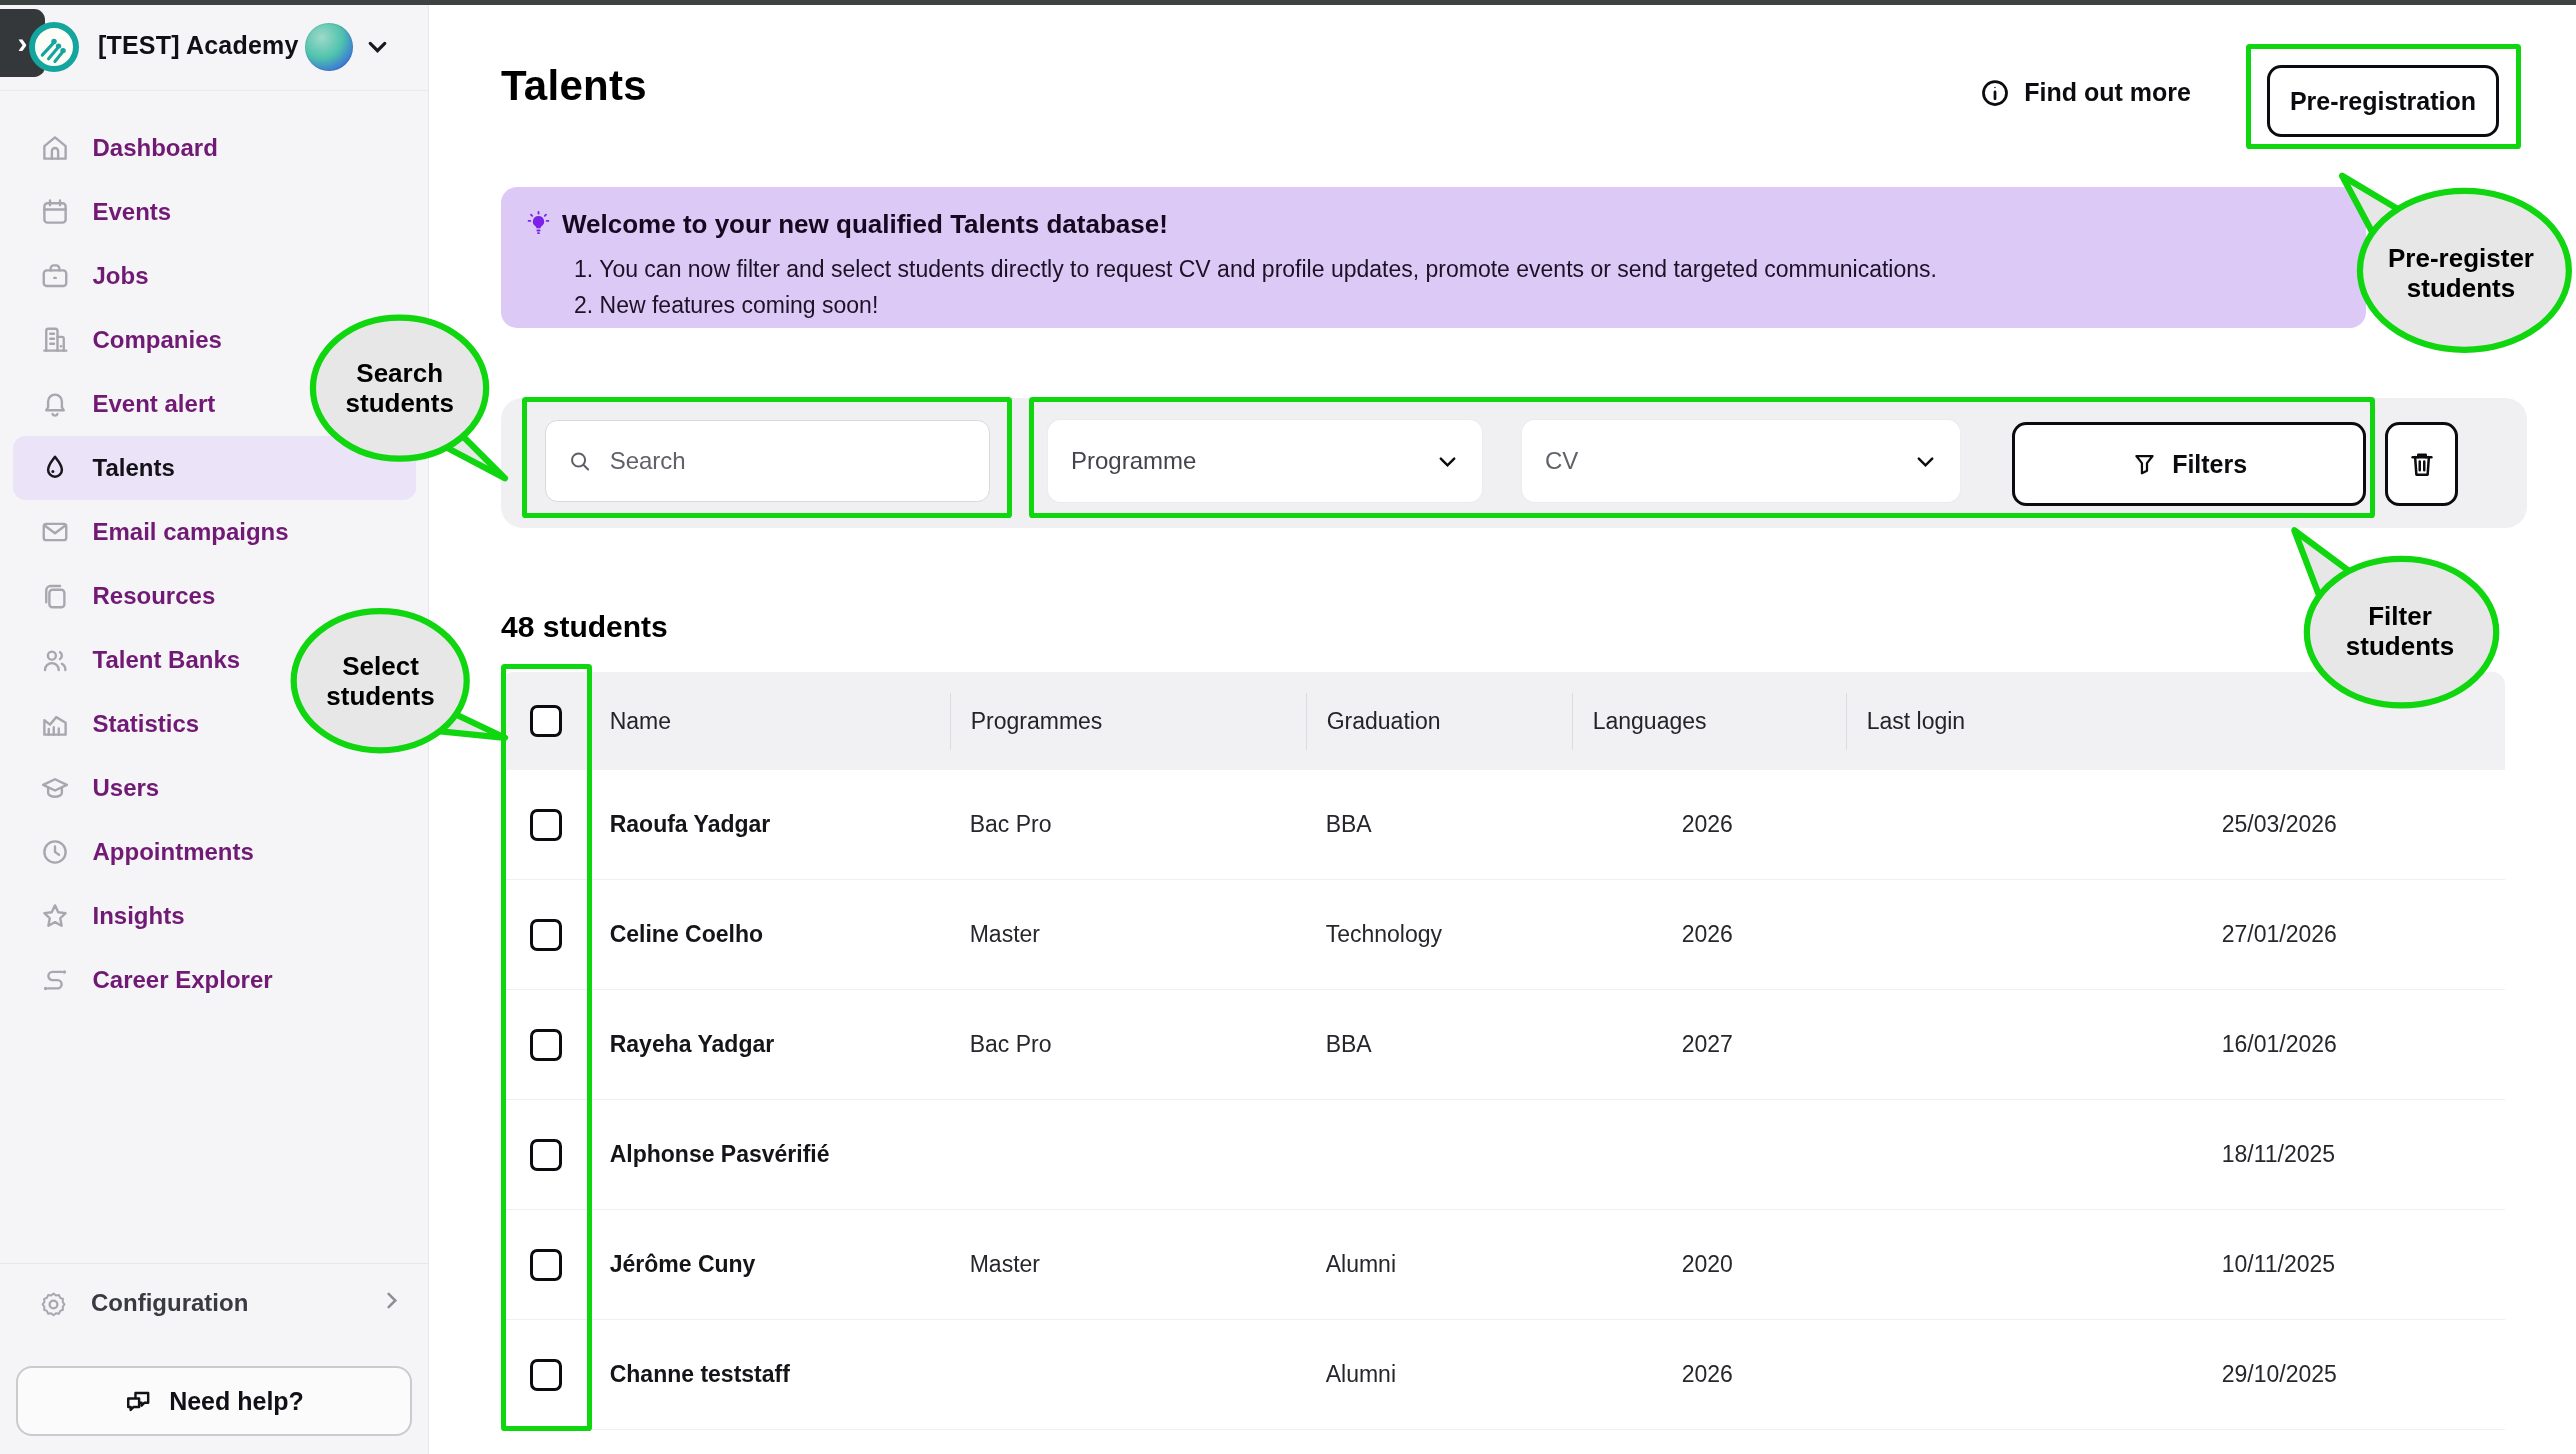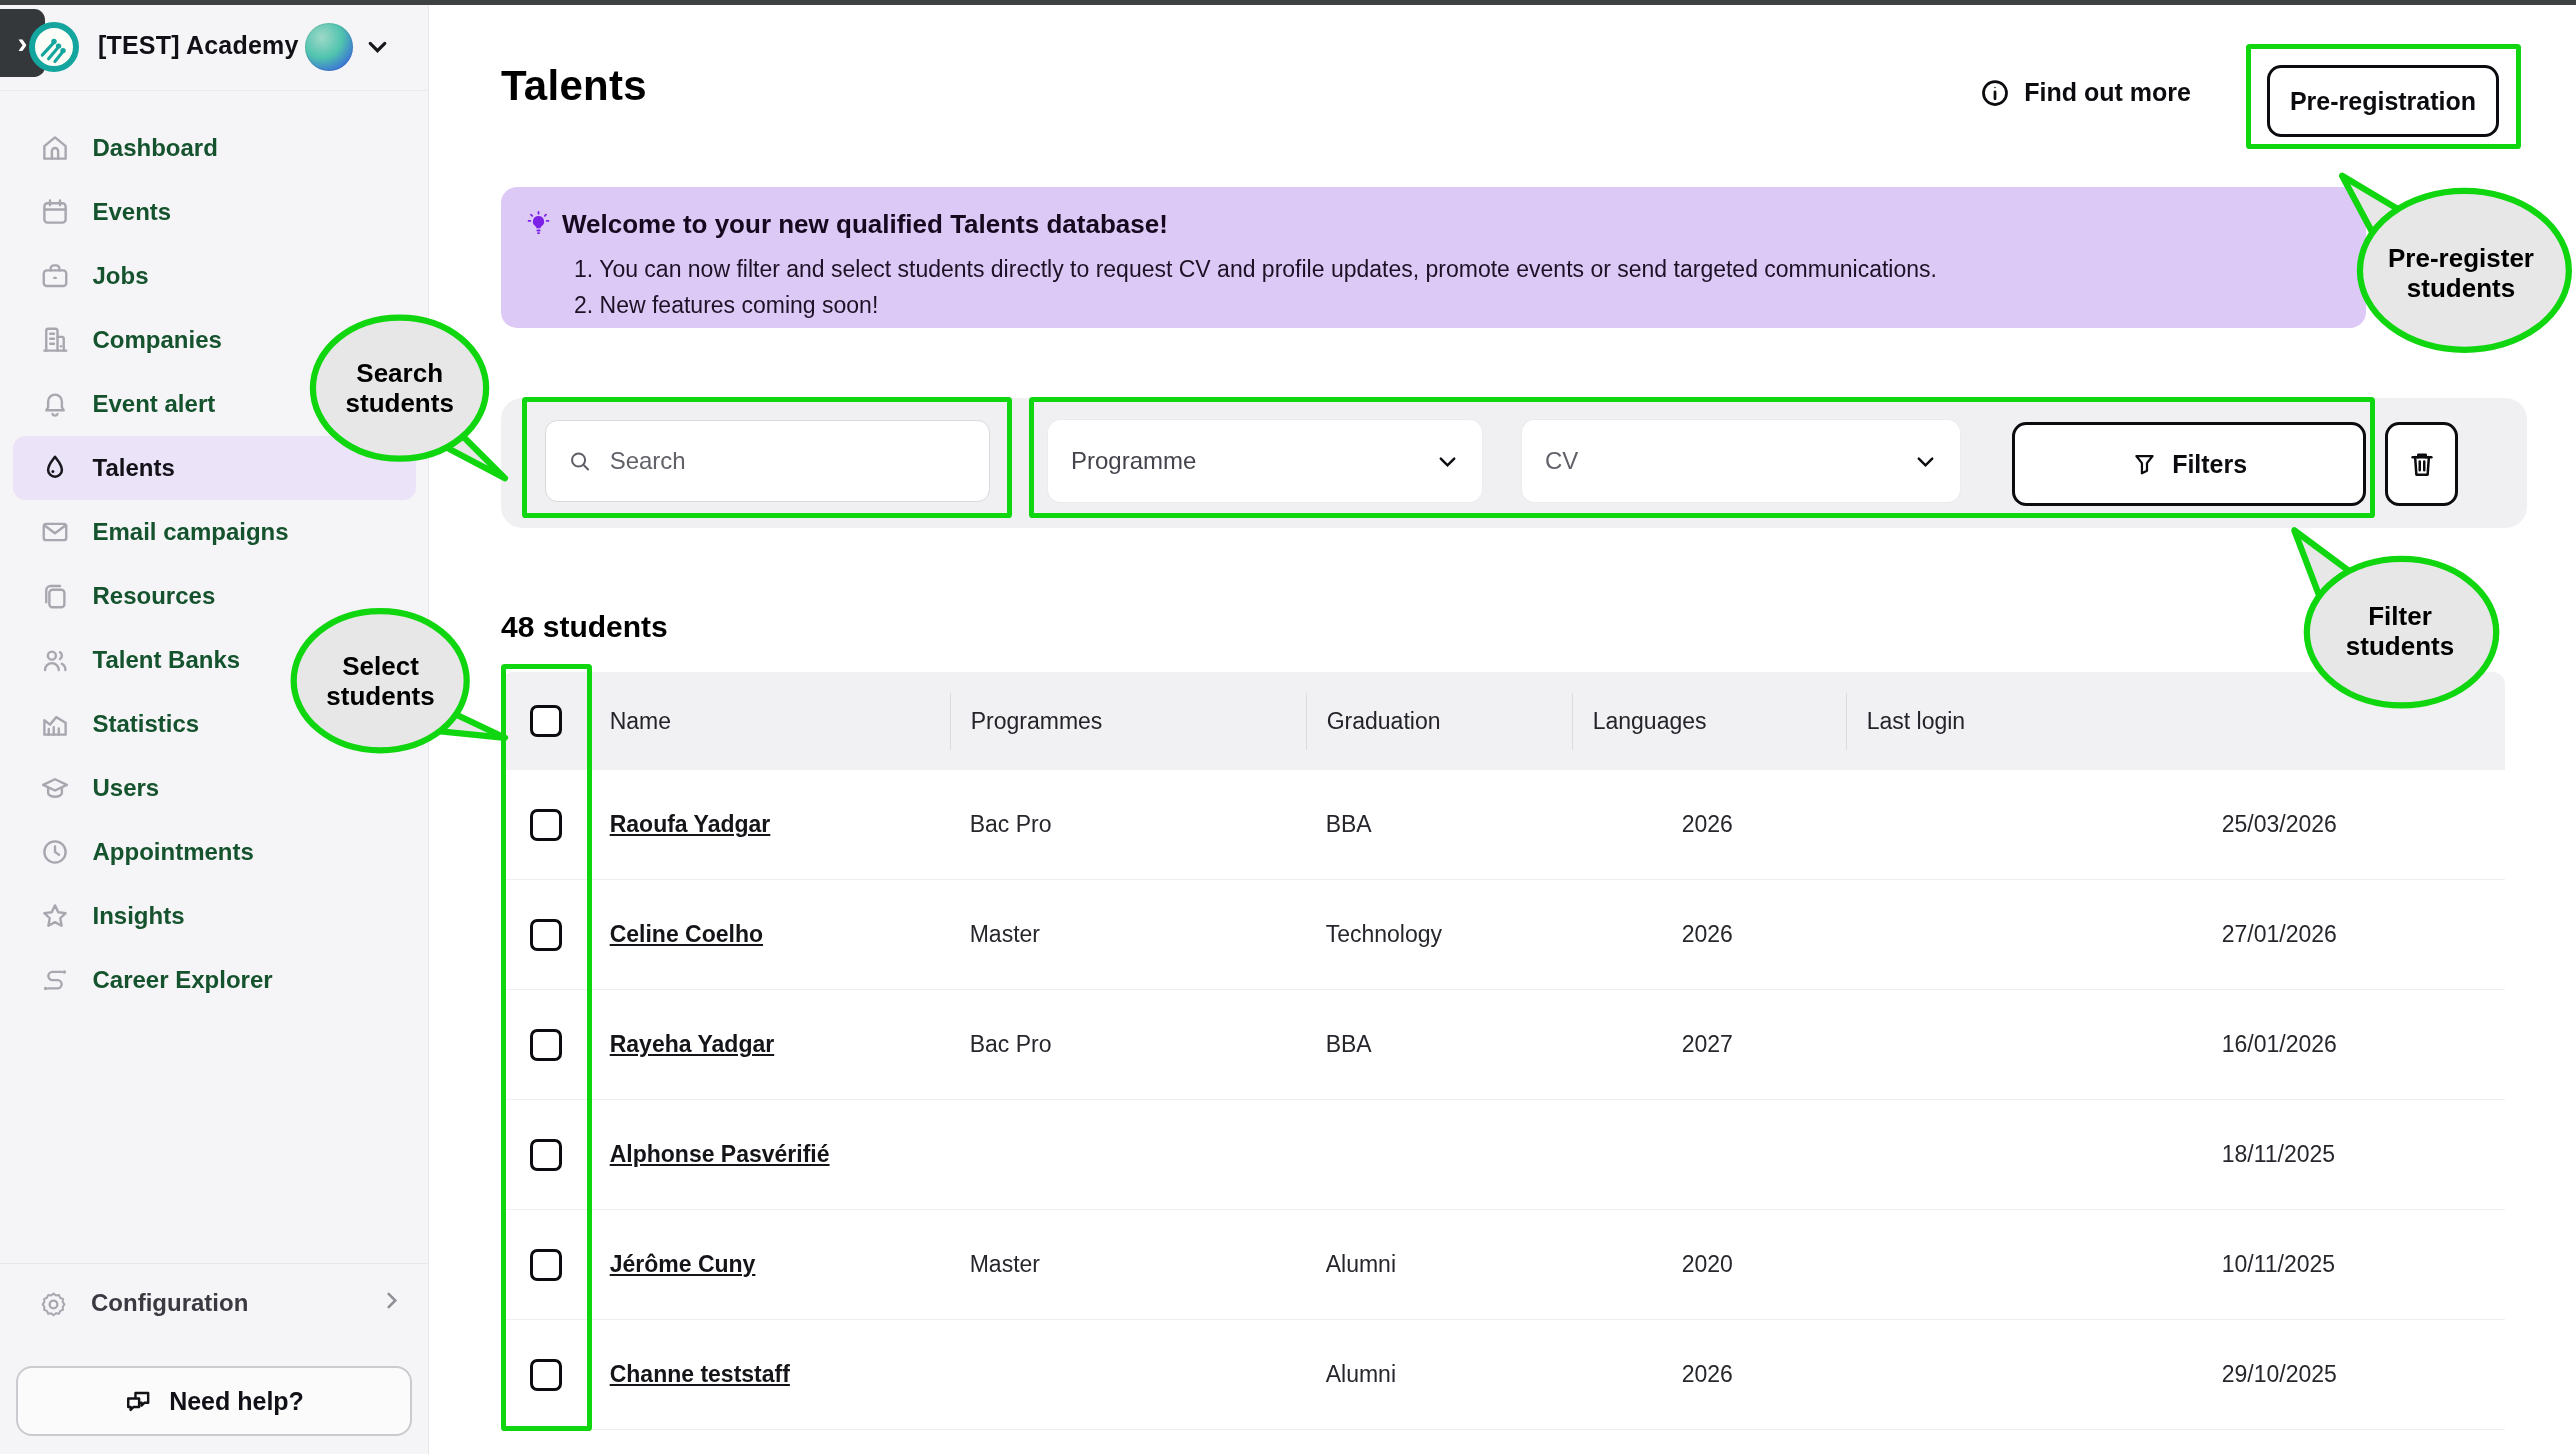--- a/index.html
+++ b/index.html
@@ -15,21 +15,21 @@
   .sb-header { position:relative; height:91px; border-bottom:1.8px solid #eae9ec; display:flex; align-items:center; }
   .collapse-btn { position:absolute; left:0; top:9px; width:45px; height:68px; background:#35383b; border-radius:0 10.7px 10.7px 0; color:#ffffff; display:flex; align-items:center; justify-content:center; font-size:30px; font-weight:700; }
   .logo-ring { position:absolute; left:29px; top:22.4px; width:50px; height:50px; border-radius:50%; border:6.3px solid #14a59e; background:#fcfdf6; }
   .org-name { position:absolute; left:98px; top:0; height:91px; display:flex; align-items:center; font-size:25px; font-weight:700; color:#101016; letter-spacing:0.2px; }
   .avatar { position:absolute; left:305px; top:23px; width:48px; height:48px; border-radius:50%; background:radial-gradient(circle at 35% 30%, #9fd9c8 0%, #4fc3ae 45%, #3a6fd8 80%, #7a4ab8 100%); box-shadow:inset 0 0 0 0.9px rgba(0,0,0,.08); }
   .sb-chevron { position:absolute; left:365px; top:34px; width:25px; height:25px; color:#17171d; }
 
   .nav { padding-top:25px; }
   .nav-item { display:flex; align-items:center; height:64px; margin:0 12.5px; padding-left:27px; border-radius:12.5px; cursor:pointer; }
   .nav-item .nicon { width:30px; height:30px; margin-right:23px; color:#a8a6af; flex:0 0 30px; }
-  .nav-item .nlabel { font-size:24px; font-weight:600; color:#14532d; }
+  .nav-item .nlabel { font-size:24px; font-weight:600; color:#701a75; }
   .nav-item.active { background:#ebe3f8; }
   .nav-item.active .nicon { color:#17171d; }
   .nav-item.active .nlabel { color:#121218; font-weight:700; }
 
   .sb-footer { position:absolute; left:0; bottom:0; width:428px; border-top:1.8px solid #e7e6ea; padding:25px 0 18px 0; background:#f5f4f6; }
   .config-row { display:flex; align-items:flex-start; height:57px; padding:0 25px 0 39px; }
   .config-row .nicon { width:29px; height:29px; margin-right:23px; color:#a8a6af; }
   .config-row .nlabel { font-size:24px; font-weight:600; color:#3a3a42; flex:1; }
   .config-row .chev-r { width:23px; height:23px; color:#8f8e96; }
   .help-btn { margin:19.7px 16px 0 16px; height:70px; border:2.7px solid #cbcacf; background:#fbfbfc; border-radius:16px; display:flex; align-items:center; justify-content:center; gap:16px; }
@@ -72,21 +72,21 @@
 
   .count-heading { position:absolute; left:70px; top:605px; font-size:30px; font-weight:800; color:#000000; }
 
   
   .table { position:absolute; left:70px; top:667px; width:2004px; }
   .thead { display:flex; height:98px; background:#f1f0f2; border-radius:12.5px 12.5px 0 0; align-items:center; }
   .th { font-size:23px; font-weight:500; color:#232329; padding-left:19.7px; height:57px; display:flex; align-items:center; }
   .th + .th.bordered { border-left:1.8px solid #dcdbe0; }
   .trow { display:flex; height:110px; align-items:center; border-bottom:1.8px solid #efeff1; background:#ffffff; }
   .td { font-size:23px; color:#26262c; padding-left:19.7px; overflow:hidden; white-space:nowrap; }
-  .td.name { font-weight:700; color:#141419;text-decoration:underline; }
+  .td.name { font-weight:700; color:#141419; }
   .col-check { width:89px; display:flex; justify-content:center; padding-left:0; }
   .col-name { width:360px; }
   .col-study { width:356px; }
   .col-prog { width:356px; }
   .col-grad { width:266px; }
   .col-lang { width:274px; }
   .col-login { width:303px; }
   .checkbox { width:32px; height:32px; border:3.6px solid #0c0c10; border-radius:7.2px; background:#ffffff; }
 
   

